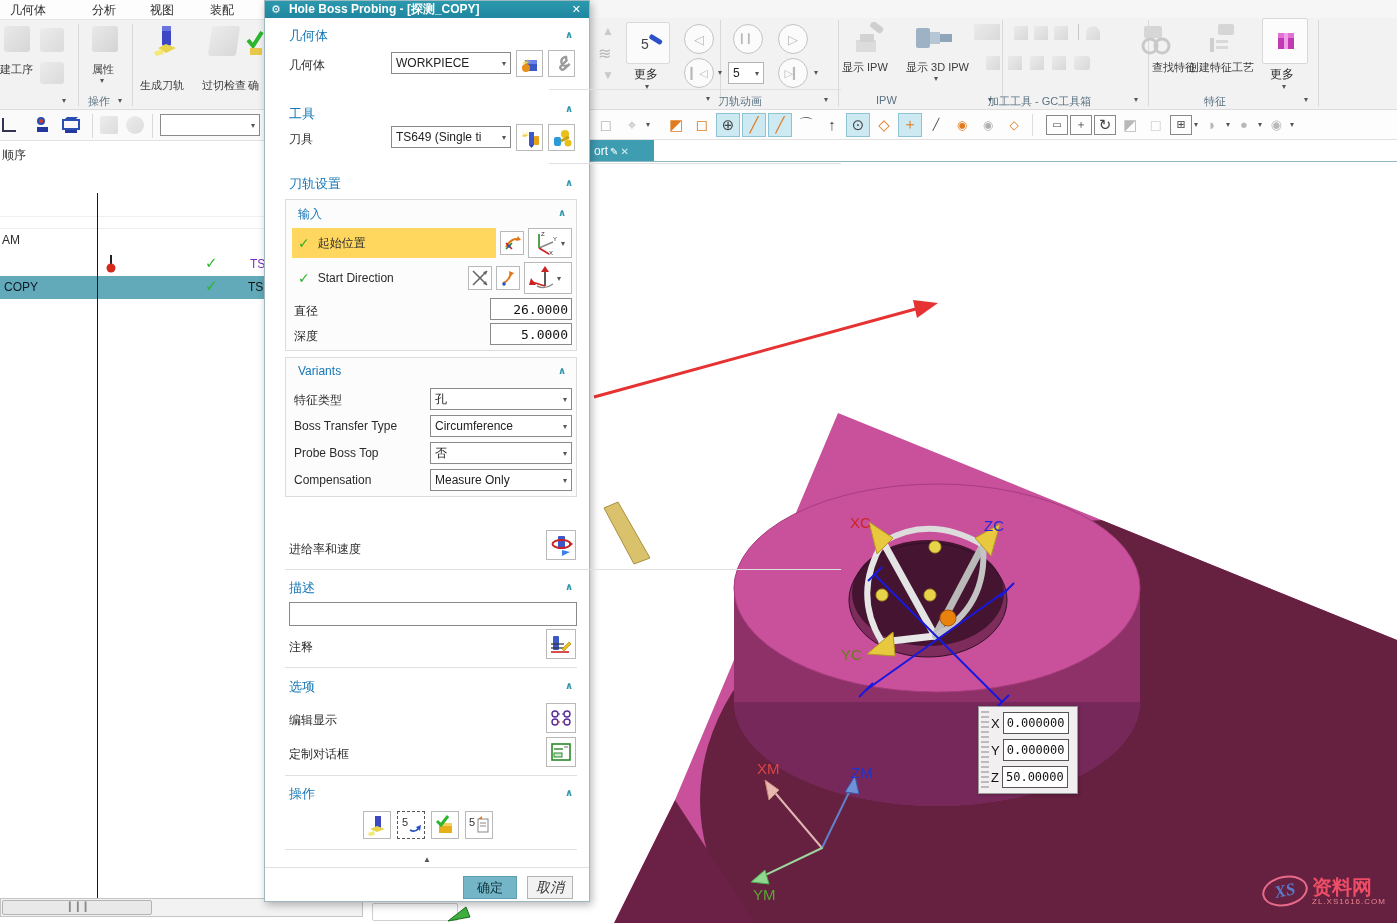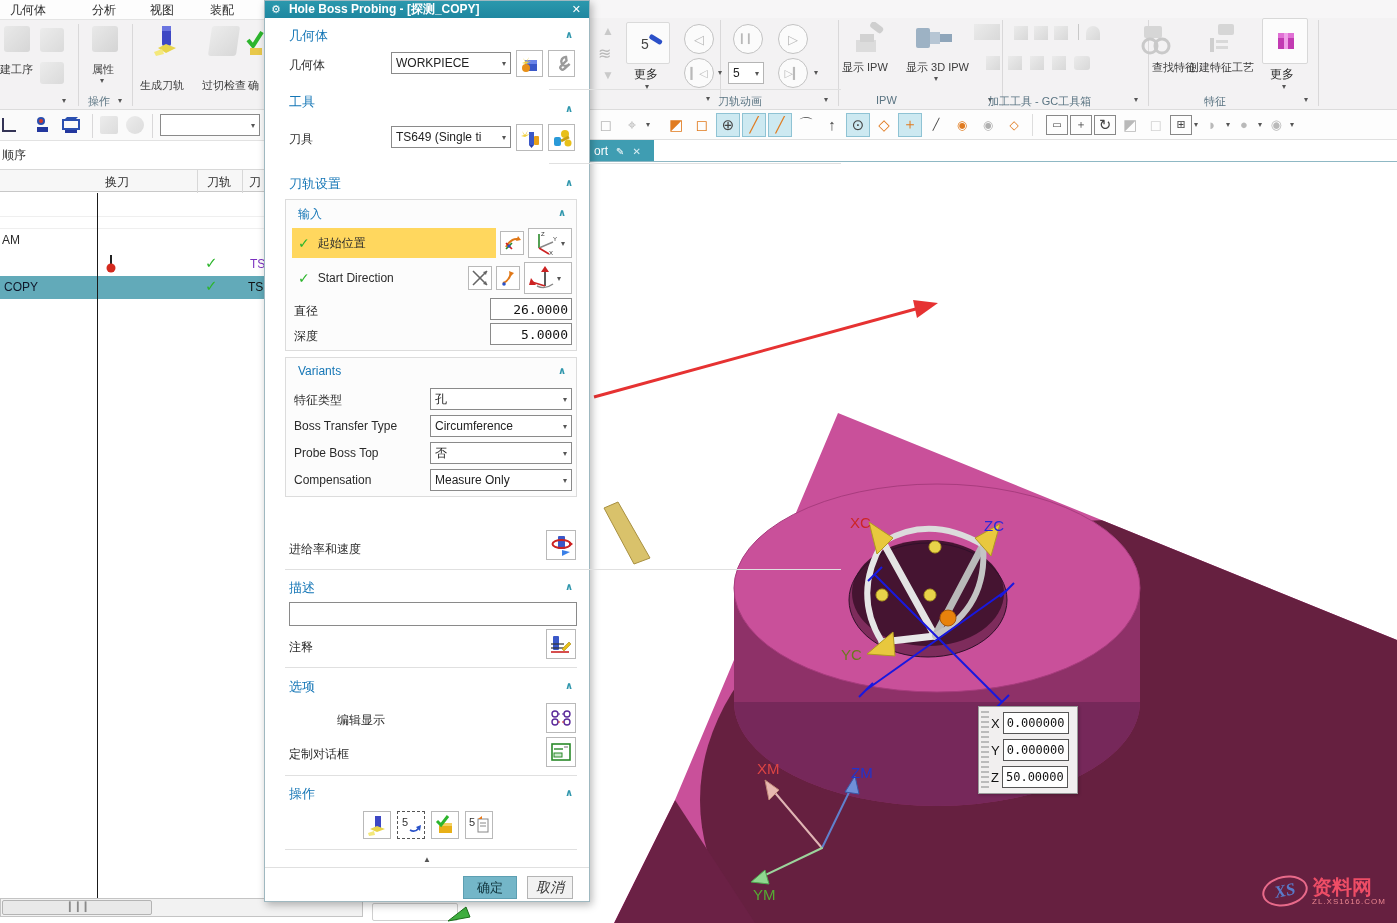--- a/index.html
+++ b/index.html
@@ -105,27 +105,20 @@
     <div class="sep-v ab" style="left:152px;top:4px;height:24px;"></div>
     <div class="ddown ab" style="left:160px;top:4px;width:100px;height:22px;">
       <span></span>
         <span class="drop">▾</span>
     </div>
   </div>
 
   <div class="ab" style="left:0;top:141px;width:455px;height:782px;background:#fff;">
     <div class="ab txt12" style="left:2px;top:6px;color:#333;">顺序</div>
 
-    <div class="ab" style="left:0;top:28px;width:455px;height:23px;background:#f7f7f7;border-top:1px solid #d8d8d8;border-bottom:1px solid #c8c8c8;">
-      <span class="ab txt12" style="left:105px;top:4px;">换刀</span>
-      <span class="ab txt12" style="left:207px;top:4px;">刀轨</span>
-      <span class="ab txt12" style="left:249px;top:4px;">刀</span>
-      <div class="sep-v ab" style="left:197px;top:0;height:23px;background:#d8d8d8;"></div>
-      <div class="sep-v ab" style="left:242px;top:0;height:23px;background:#d8d8d8;"></div>
-    </div>
 
     <div class="ab" style="left:0;top:75px;width:455px;height:1px;background:#efefef;"></div>
     <div class="ab" style="left:0;top:87px;width:455px;height:1px;background:#efefef;"></div>
 
     <div class="ab" style="left:0;top:87px;width:455px;height:24px;">
       <span class="ab txt12" style="left:2px;top:5px;">AM</span>
     </div>
 
     <div class="ab" style="left:0;top:111px;width:455px;height:24px;">
       <div class="ab" style="left:106px;top:3px;width:10px;height:18px;">
@@ -342,21 +335,21 @@
         <span>●</span>
       </div>
     <span class="drop">▾</span>
     <div class="snapbtn" style="color:#b9b9b9;font-size:13px;">
         <span>◉</span>
       </div>
     <span class="drop">▾</span>
   </div>
 
   <div class="ab" style="left:590px;top:140px;width:807px;height:22px;background:#fff;">
-    <div class="ab flex" style="left:0;top:0;width:64px;height:22px;background:#3f9db2;color:#fff;font-size:12px;padding-left:4px;gap:8px;">
+    <div class="ab flex" style="left:0;top:0;width:64px;height:22px;background:#3f9db2;color:#fff;font-size:12px;padding-left:4px;gap:2px;">
       <span>ort</span>
       <span style="font-size:10px;">✎</span>
       <span style="font-size:10px;color:#d8eef4;">✕</span>
     </div>
     <div class="ab" style="left:0;top:21px;width:807px;height:1px;background:#8fb8c4;"></div>
   </div>
 
   <div class="ab" style="left:455px;top:162px;width:942px;height:761px;background:#fff;overflow:hidden;">
     <svg width="942" height="761" viewBox="0 0 942 761">
       <defs>
@@ -491,21 +484,21 @@
           <polygon points="3,4 6,8 9,3 7,8 11,7 6,10 2,9 5,8" fill="#f0d040"></polygon>
         </svg>
     </div>
     <div class="ibtn ab ic" style="left:283px;top:49px;width:27px;height:27px;color:#8a8a8a;font-size:15px;">
       <svg width="20" height="20">
           <path d="M14 3 a4.5 4.5 0 1 0 3.5 7 L12 15 a2 2 0 0 1-3-3 L14.5 6.5 Z" fill="none" stroke="#9a9a9a" stroke-width="2.4"></path>
         </svg>
     </div>
     <div class="hr" style="top:88px;"></div>
 
-    <span class="ab hdr" style="left:24px;top:92px;">工具</span>
+    <span class="ab hdr" style="left:24px;top:104px;">工具</span>
     <span class="ab chev" style="left:300px;top:102px;">∧</span>
     <span class="ab txt12" style="left:24px;top:130px;">刀具</span>
     <div class="ddown ab" style="left:126px;top:125px;width:120px;height:22px;">
       <span style="overflow:hidden;white-space:nowrap;">TS649 (Single ti</span>
         <span class="drop">▾</span>
     </div>
     <div class="ibtn ab" style="left:251px;top:123px;width:27px;height:27px;">
       <svg width="20" height="20">
           <rect x="9" y="4" width="5" height="13" fill="#3a58c8"></rect>
           <polygon points="9,17 14,17 11.5,20" fill="#2a3fa8"></polygon>
@@ -643,21 +636,21 @@
           <line x1="2" y1="20" x2="20" y2="20" stroke="#cc2222" stroke-width="1.6"></line>
           <line x1="2" y1="16" x2="16" y2="16" stroke="#333" stroke-width="1.2"></line>
           <line x1="2" y1="12" x2="15" y2="12" stroke="#333" stroke-width="1.2"></line>
           <polygon points="13,17 20,10 22,12 15,19" fill="#e8c018" stroke="#a88810" stroke-width=".6"></polygon>
         </svg>
     </div>
     <div class="ab" style="left:20px;top:666px;width:292px;height:1px;background:#e0e0e0;"></div>
 
     <span class="ab hdr" style="left:24px;top:677px;">选项</span>
     <span class="ab chev" style="left:300px;top:679px;">∧</span>
-    <span class="ab txt12" style="left:24px;top:711px;margin-left:48px;">编辑显示</span>
+    <span class="ab txt12" style="left:24px;top:711px;">编辑显示</span>
     <div class="ibtn ab" style="left:281px;top:702px;width:30px;height:30px;">
       <svg width="24" height="24">
           <circle cx="6" cy="8" r="3" fill="none" stroke="#5a2a9a" stroke-width="1.4"></circle>
           <circle cx="18" cy="8" r="3" fill="none" stroke="#5a2a9a" stroke-width="1.4"></circle>
           <line x1="9" y1="8" x2="15" y2="8" stroke="#5a2a9a" stroke-width="1.2" stroke-dasharray="2 2"></line>
           <circle cx="6" cy="16" r="3" fill="none" stroke="#5a2a9a" stroke-width="1.4"></circle>
           <circle cx="18" cy="16" r="3" fill="none" stroke="#5a2a9a" stroke-width="1.4"></circle>
           <line x1="9" y1="16" x2="15" y2="16" stroke="#cc2222" stroke-width="1.2" stroke-dasharray="2 2"></line>
         </svg>
     </div>

